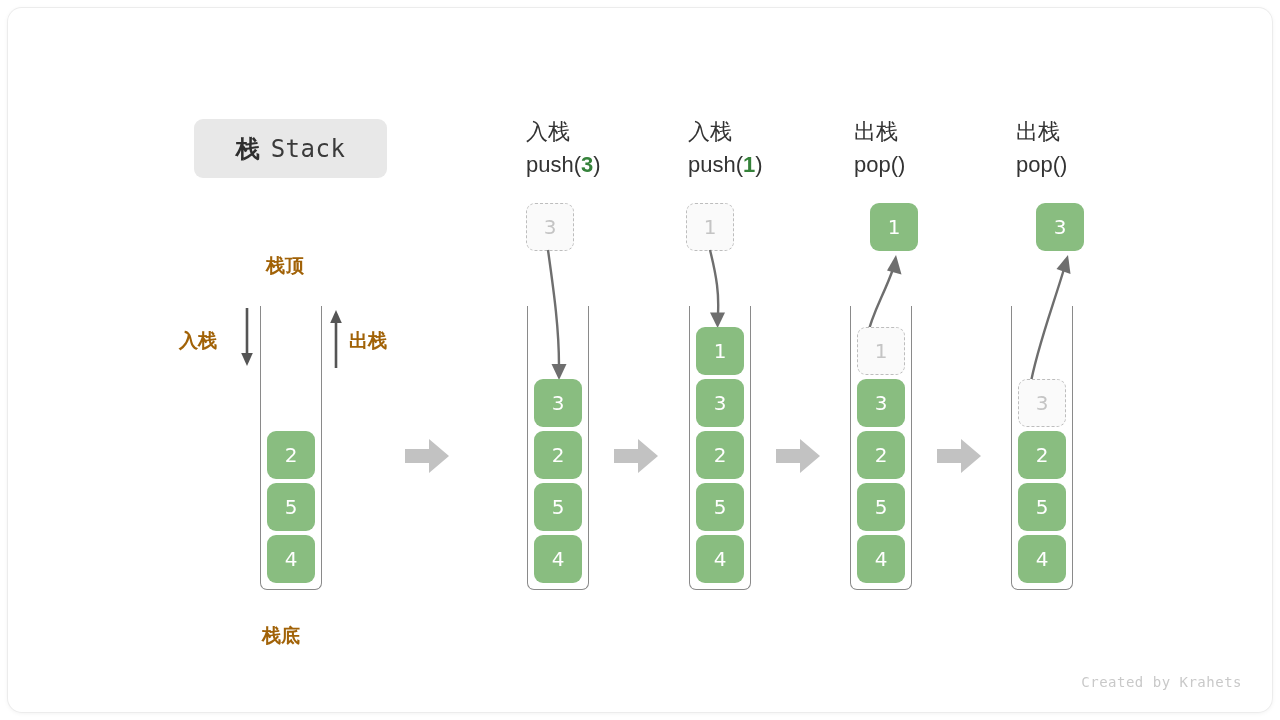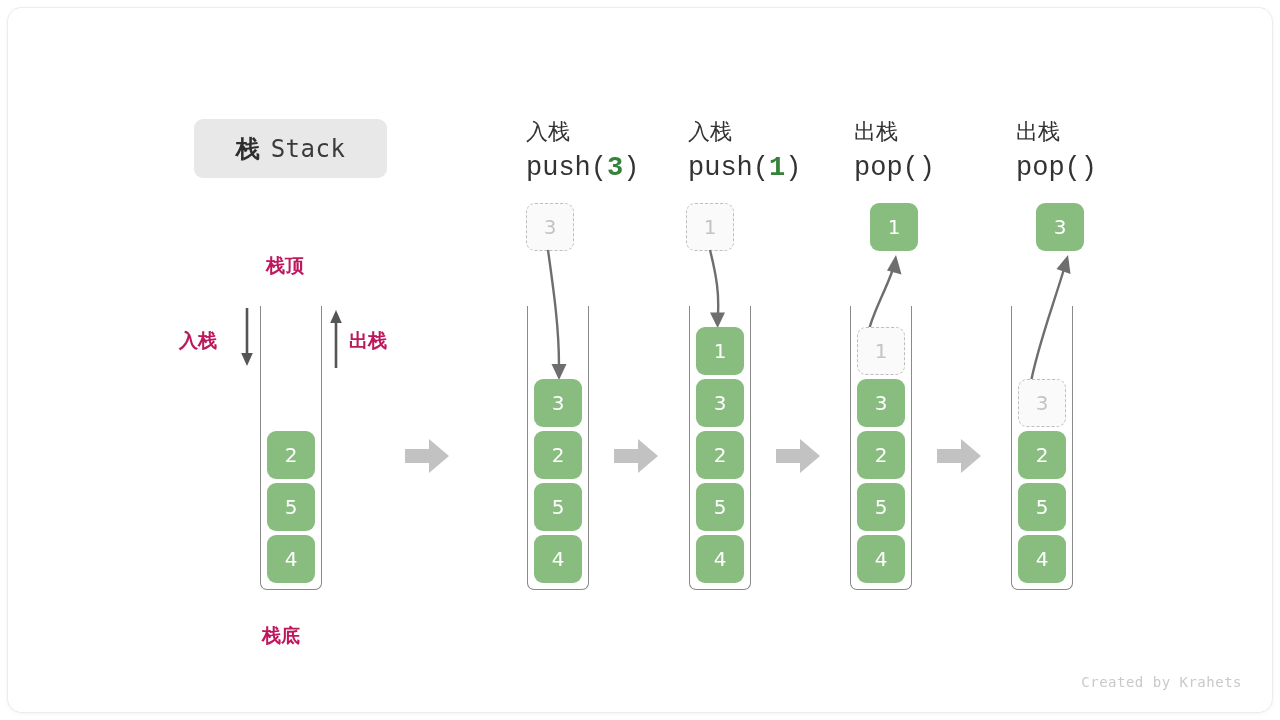--- a/index.html
+++ b/index.html
@@ -51,37 +51,37 @@
     font-size: 24px;
     color: #3a3a3a;
     margin-left: 10px;
     letter-spacing: 0.5px;
   }
 
   
   .cn-bold {
     font-size: 19px;
     font-weight: bold;
-    color: #be185d;
+    color: #a16207;
     white-space: nowrap;
   }
   .op-label {
     white-space: nowrap;
     line-height: 1.48;
   }
   .op-label .op-cn {
     display: block;
     font-size: 22px;
     color: #333333;
     font-weight: normal;
   }
   .op-label .op-code {
     display: block;
-    font-family: Liberation Mono, monospace;
-    font-size: 27px;
+    font-family: Liberation Sans, sans-serif;
+    font-size: 22px;
     color: #333333;
   }
   .op-label .op-arg {
     color: #35823a;
     font-weight: bold;
   }
 
   
   .stack-frame {
     box-sizing: border-box;

